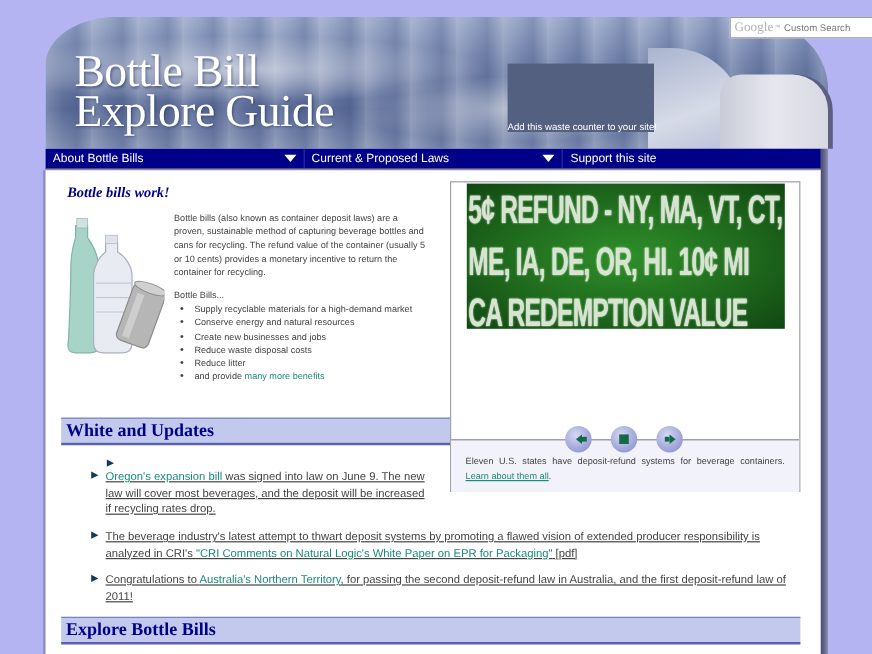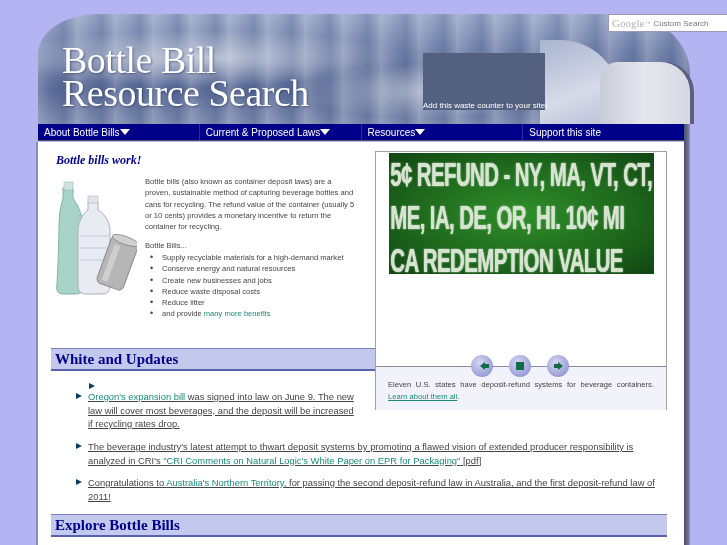--- a/index.html
+++ b/index.html
@@ -51,21 +51,21 @@
   .search-box .g { font-family: "Liberation Serif", serif; font-size: 11px; color: #b0b0b8; margin-right: 1px; }
   .search-box .tm { font-size: 5px; vertical-align: top; margin-right: 3px; color:#aaa;}
 
   
   .nav {
     position: absolute; left: 38px; top: 124px; width: 646px; height: 17px;
     background: #000088; display: flex; border-bottom: 1px solid #555;
   }
   .nav-item {
     flex: 1; color: #fff; font-size: 10px; display: flex; align-items: center;
-    padding: 0 6px; border-right: 1px solid #2a2aa8;
+    justify-content: space-between; padding: 0 6px; border-right: 1px solid #2a2aa8;
     cursor: pointer;
   }
   .nav-item:last-child { border-right: none; }
   .caret { width: 0; height: 0; border-left: 5px solid transparent; border-right: 5px solid transparent; border-top: 6px solid #fff; }
 
   
   .content {
     position: absolute; left: 38px; top: 142px; width: 646px; height: 403px;
     background: #ffffff;
   }
@@ -144,43 +144,39 @@
 </style>
 </head>
 <body>
 
 <div class="header-bg"></div>
 <div class="bottle-shoulder"></div>
 <div class="bottle-neck"></div>
 
 <div class="site-title">
   <div>Bottle Bill</div>
-  <div>Resource Search</div>
+  <div>Explore Guide</div>
 </div>
 
 <div class="counter-box"></div>
 <div class="counter-caption">Add this waste counter to your site!</div>
 
 <div class="search-box">
   <span class="g">Google</span>
   <span class="tm">™</span>
   <span>Custom Search</span>
 </div>
 
 <div class="nav">
   <div class="nav-item">
     <span>About Bottle Bills</span>
     <span class="caret"></span>
   </div>
   <div class="nav-item">
     <span>Current &amp; Proposed Laws</span>
-    <span class="caret"></span>
-  </div>
-  <div class="nav-item">
-    <span>Resources</span>
     <span class="caret"></span>
   </div>
   <div class="nav-item">
     <span>Support this site</span>
   </div>
 </div>
 
 <div class="shadow-l"></div>
 <div class="content"></div>
 <div class="shadow-r"></div>

